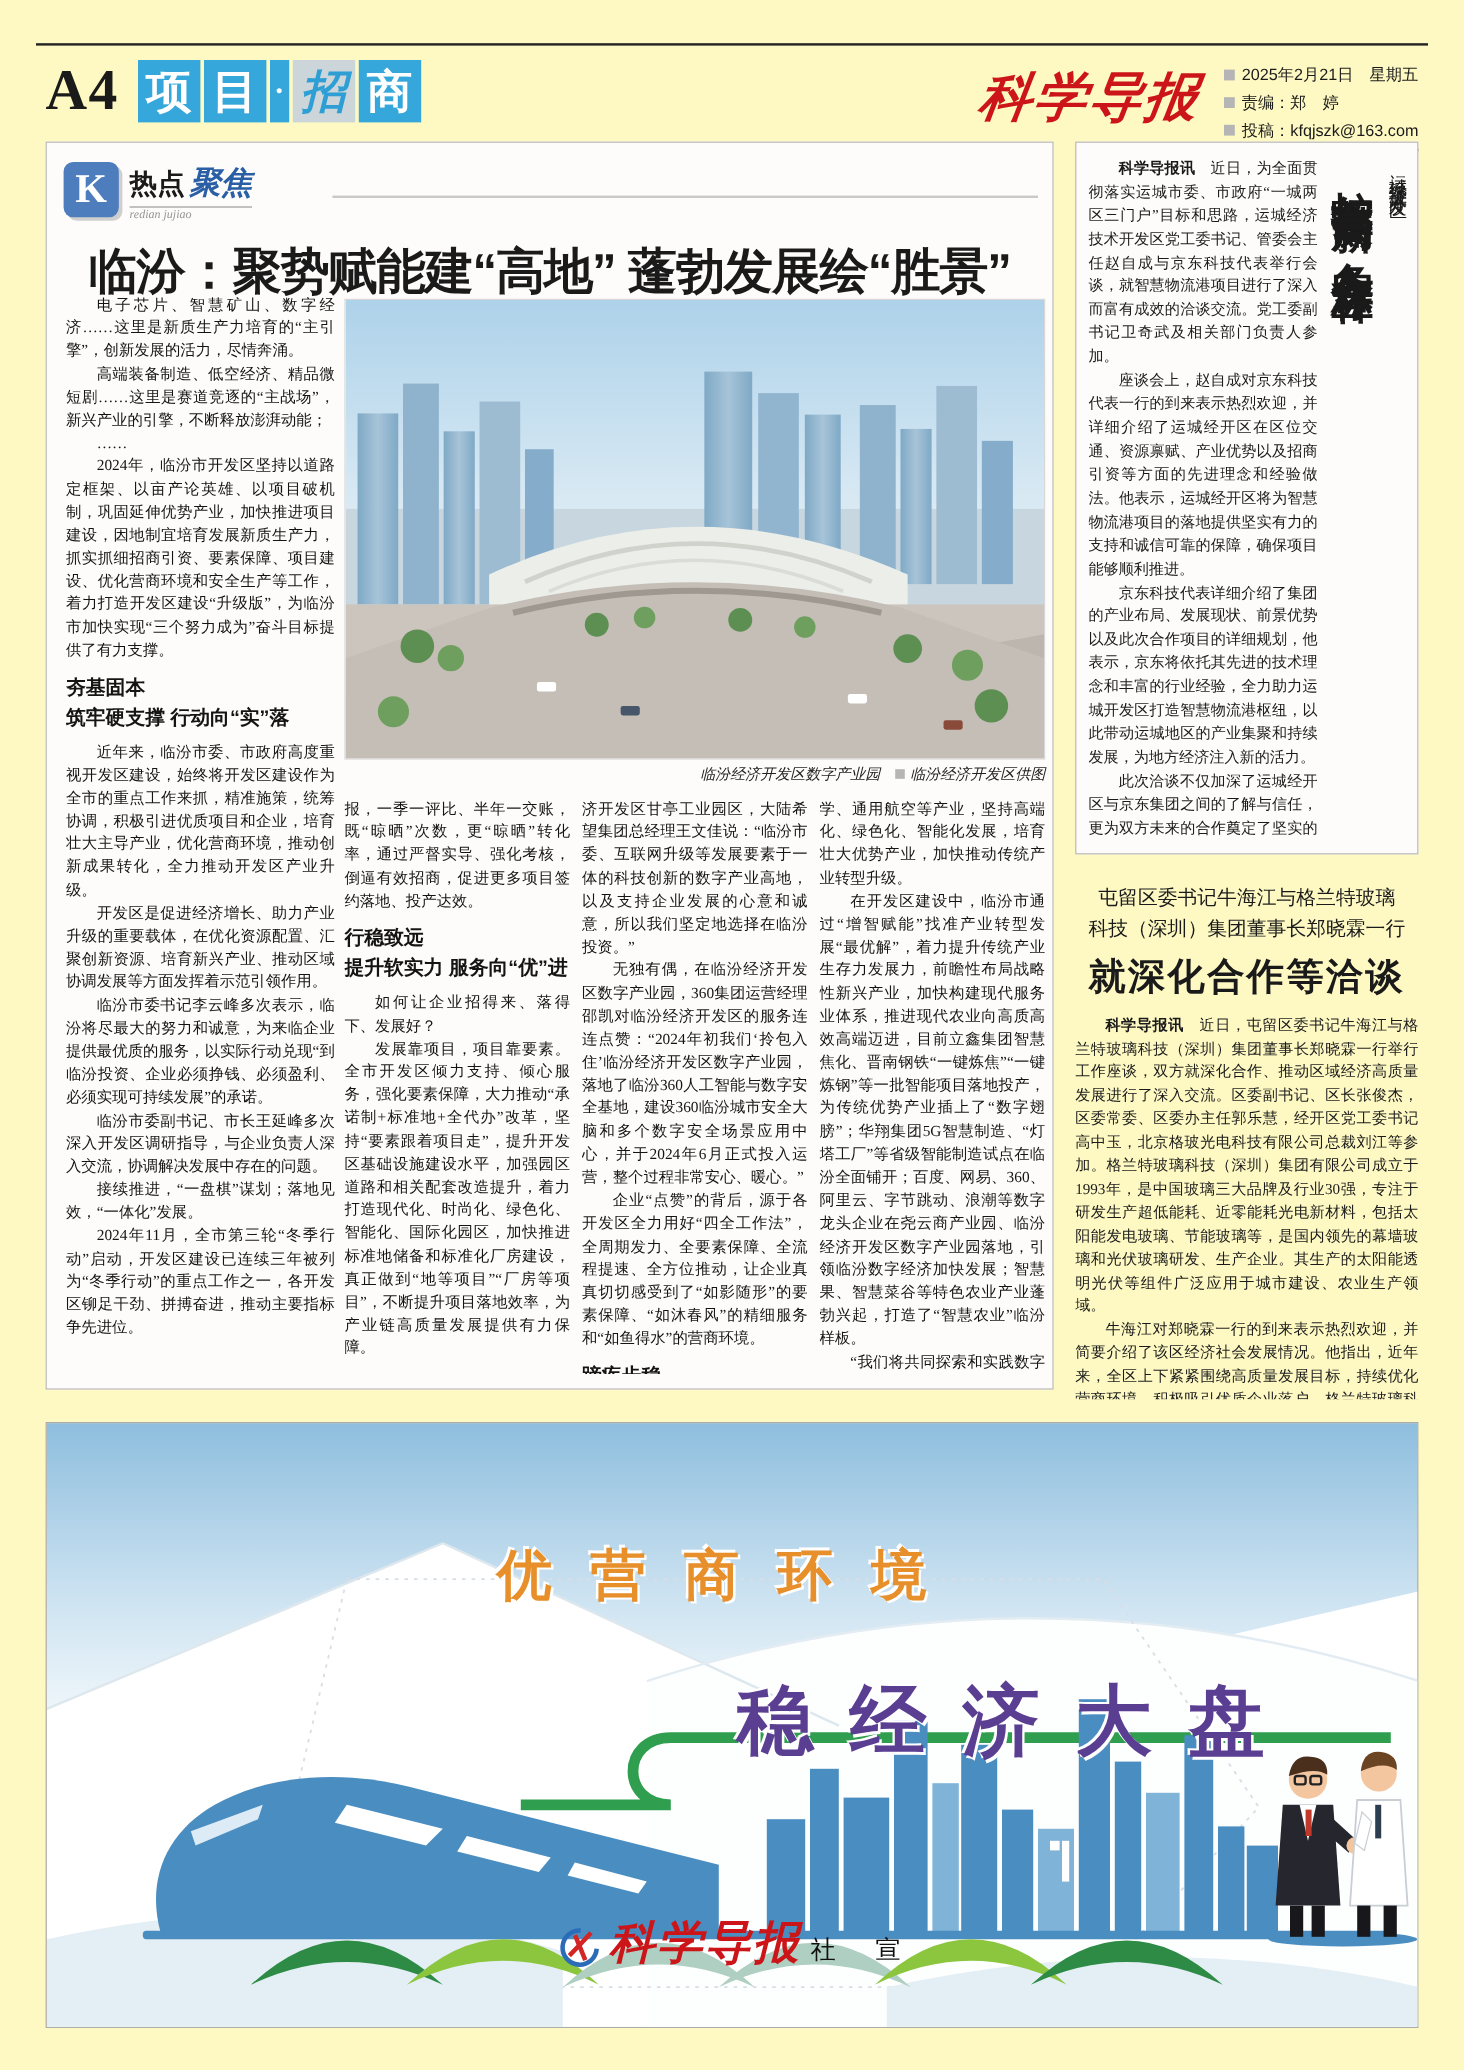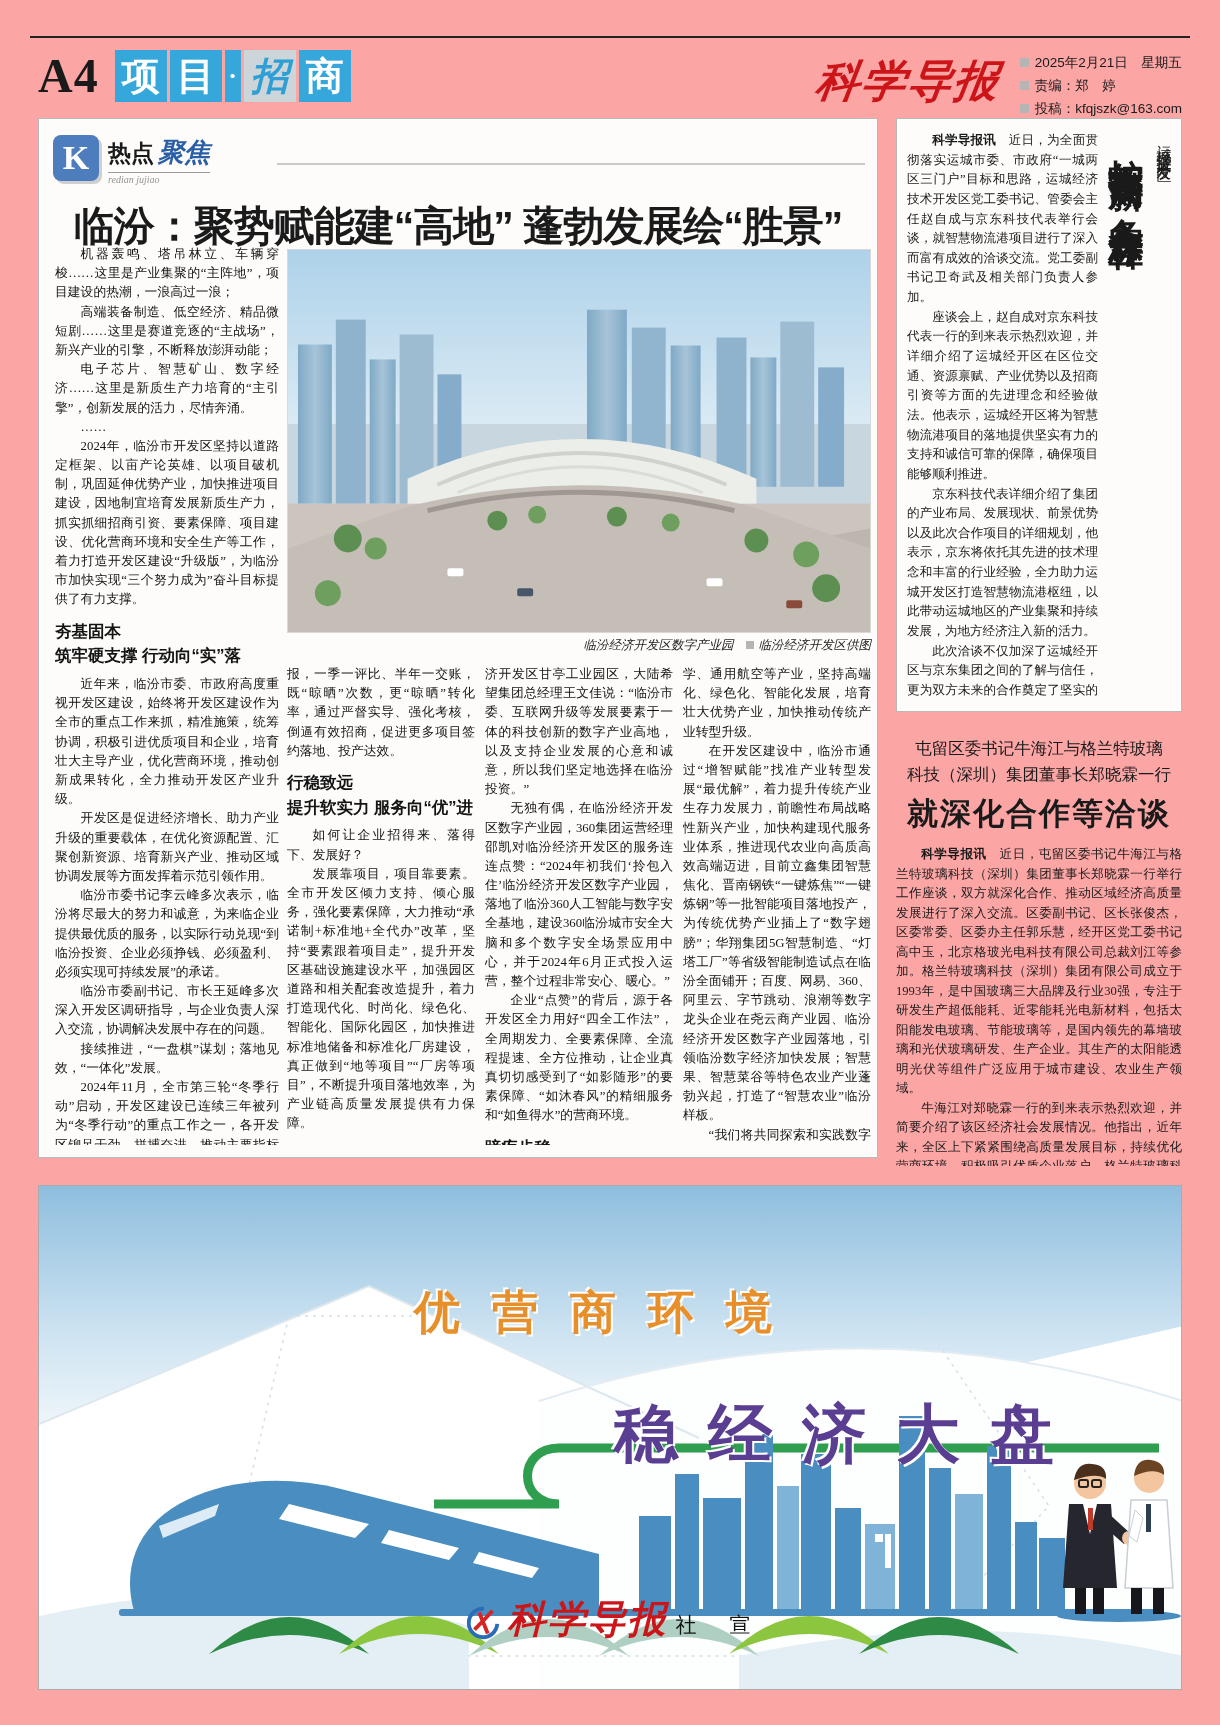--- a/index.html
+++ b/index.html
@@ -1,18 +1,18 @@
 <!DOCTYPE html>
 <html><head>
 <meta charset="utf-8">
 <style>
   * { box-sizing: border-box; }
   html,body { margin:0; padding:0; }
   body { width:1220px; height:1725px; background:#f2f1ee; }
-  .page { position:relative; width:1220px; height:1725px; background:#fca5a5;
+  .page { position:relative; width:1220px; height:1725px; background:#fef9c3;
           font-family:"Liberation Serif", serif; color:#1a1a1a; overflow:hidden; }
 
   
   .top-rule { position:absolute; left:30px; right:30px; top:36px; height:2px; background:#222; }
   .hdr { position:absolute; left:38px; right:38px; top:46px; height:70px;
          display:flex; justify-content:space-between; align-items:flex-start; }
   .hdr-left { display:flex; align-items:center; }
   .page-num { font-size:48px; font-weight:bold; line-height:60px; letter-spacing:1px; }
   .section-band { display:flex; margin-left:16px; align-items:center; }
   .sec-box { width:52px; height:52px; background:#35a7da; color:#fff; margin-right:3px;
@@ -132,23 +132,22 @@
       <div class="badge-text">
         <div><span class="b-black">热点</span><span class="b-blue">聚焦</span></div>
         <div class="pinyin">redian jujiao</div>
       </div>
     </div>
     <div class="badge-line"></div>
 
     <h1 class="headline">临汾：聚势赋能建“高地”  蓬勃发展绘“胜景”</h1>
 
     <div class="col col1">
-        <p>机器轰鸣、塔吊林立、车辆穿梭……这里是产业集聚的“主阵地”，项目建设的热潮，一浪高过一浪；</p>
+        <p>电子芯片、智慧矿山、数字经济……这里是新质生产力培育的“主引擎”，创新发展的活力，尽情奔涌。</p>
         <p>高端装备制造、低空经济、精品微短剧……这里是赛道竞逐的“主战场”，新兴产业的引擎，不断释放澎湃动能；</p>
-        <p>电子芯片、智慧矿山、数字经济……这里是新质生产力培育的“主引擎”，创新发展的活力，尽情奔涌。</p>
         <p>……</p>
         <p>2024年，临汾市开发区坚持以道路定框架、以亩产论英雄、以项目破机制，巩固延伸优势产业，加快推进项目建设，因地制宜培育发展新质生产力，抓实抓细招商引资、要素保障、项目建设、优化营商环境和安全生产等工作，着力打造开发区建设“升级版”，为临汾市加快实现“三个努力成为”奋斗目标提供了有力支撑。</p>
         <div class="sub-head">夯基固本
 筑牢硬支撑  行动向“实”落</div>
         <p>近年来，临汾市委、市政府高度重视开发区建设，始终将开发区建设作为全市的重点工作来抓，精准施策，统筹协调，积极引进优质项目和企业，培育壮大主导产业，优化营商环境，推动创新成果转化，全力推动开发区产业升级。</p>
         <p>开发区是促进经济增长、助力产业升级的重要载体，在优化资源配置、汇聚创新资源、培育新兴产业、推动区域协调发展等方面发挥着示范引领作用。</p>
         <p>临汾市委书记李云峰多次表示，临汾将尽最大的努力和诚意，为来临企业提供最优质的服务，以实际行动兑现“到临汾投资、企业必须挣钱、必须盈利、必须实现可持续发展”的承诺。</p>
         <p>临汾市委副书记、市长王延峰多次深入开发区调研指导，与企业负责人深入交流，协调解决发展中存在的问题。</p>
         <p>接续推进，“一盘棋”谋划；落地见效，“一体化”发展。</p>
         <p>2024年11月，全市第三轮“冬季行动”启动，开发区建设已连续三年被列为“冬季行动”的重点工作之一，各开发区铆足干劲、拼搏奋进，推动主要指标争先进位。</p>

